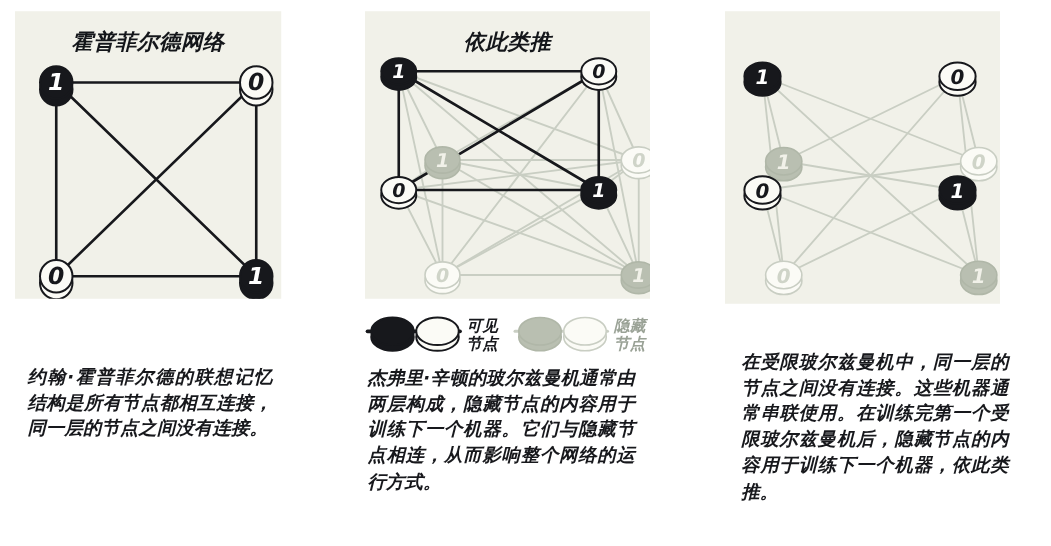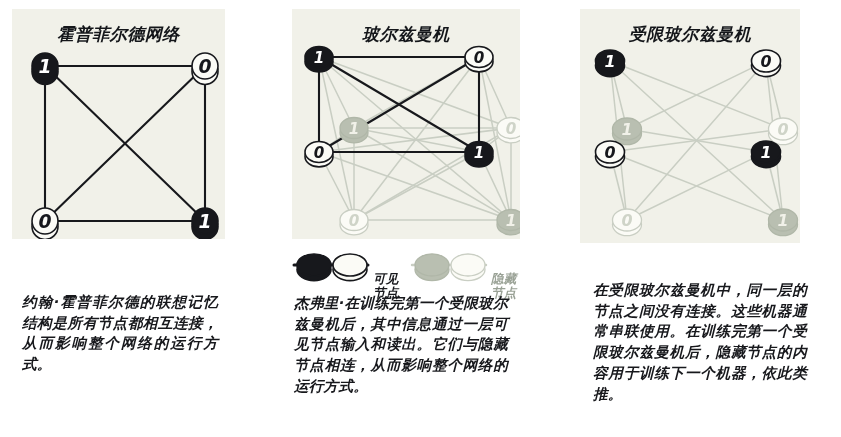--- a/index.html
+++ b/index.html
@@ -44,21 +44,20 @@
   }
   .legend {
     position: absolute;
   }
   .legend-label {
     position: absolute;
     font-size: 12.5px;
     font-weight: bold;
     line-height: 1.12;
     letter-spacing: 0.3px;
-    margin-top: 18px;
   }
   .legend-label.visible-lbl { color: #17181c; }
   .legend-label.hidden-lbl  { color: #9aa296; }
   svg { display: block; }
   .nodetext {
     font-family: "DejaVu Sans", "Liberation Sans", sans-serif;
     font-weight: bold;
     text-anchor: middle;
     dominant-baseline: central;
   }
@@ -91,26 +90,26 @@
           <ellipse cx="33" cy="212" rx="13" ry="13" fill="#fbfbf6" stroke="#17181c" stroke-width="1.6"></ellipse>
           <text x="33" y="212.5" fill="#17181c" font-size="18.8" class="nodetext">0</text>
         </g>
         <g>
           <ellipse cx="193" cy="217.46" rx="13" ry="13" fill="#17181c" stroke="#17181c" stroke-width="1.6"></ellipse>
           <ellipse cx="193" cy="212" rx="13" ry="13" fill="#17181c" stroke="#17181c" stroke-width="1.6"></ellipse>
           <text x="193" y="212.5" fill="#ffffff" font-size="18.8" class="nodetext">1</text>
         </g>
       </svg>
   </div>
-  <div class="caption" style="left:10px; top:283px; width:196px;">约翰·霍普菲尔德的联想记忆结构是所有节点都相互连接，从而影响整个网络的运行方式。</div>
+  <div class="caption" style="left:10px; top:283px; width:196px;">约翰·霍普菲尔德的联想记忆结构是所有节点都相互连接，同一层的节点之间没有连接。</div>
 </div>
 
 <div class="panel" style="left:292px; top:9px; width:228px; height:420px;">
   <div class="diagram-box" style="left:0; top:0; width:228px; height:230px;">
-    <div class="panel-title" style="top:17px;">玻尔兹曼机</div>
+    <div class="panel-title" style="top:17px;">依此类推</div>
     <svg width="228" height="230" viewBox="0 0 228 230" style="position:absolute; left:0; top:0;" id="svg-boltzmann">
         <line x1="27" y1="48" x2="62" y2="119" stroke="#c9cec3" stroke-width="1.5" stroke-linecap="round"></line>
         <line x1="27" y1="48" x2="219" y2="119" stroke="#c9cec3" stroke-width="1.5" stroke-linecap="round"></line>
         <line x1="27" y1="48" x2="62" y2="211" stroke="#c9cec3" stroke-width="1.5" stroke-linecap="round"></line>
         <line x1="27" y1="48" x2="219" y2="211" stroke="#c9cec3" stroke-width="1.5" stroke-linecap="round"></line>
         <line x1="187" y1="48" x2="62" y2="119" stroke="#c9cec3" stroke-width="1.5" stroke-linecap="round"></line>
         <line x1="187" y1="48" x2="219" y2="119" stroke="#c9cec3" stroke-width="1.5" stroke-linecap="round"></line>
         <line x1="187" y1="48" x2="62" y2="211" stroke="#c9cec3" stroke-width="1.5" stroke-linecap="round"></line>
         <line x1="187" y1="48" x2="219" y2="211" stroke="#c9cec3" stroke-width="1.5" stroke-linecap="round"></line>
         <line x1="27" y1="143" x2="62" y2="119" stroke="#c9cec3" stroke-width="1.5" stroke-linecap="round"></line>
@@ -206,26 +205,25 @@
           <ellipse cx="58" cy="17" rx="17" ry="11" fill="#fbfbf6" stroke="#c9cec3" stroke-width="1.3"></ellipse>
           <text x="58" y="17.5" fill="#cfd4c8" font-size="15.9" class="nodetext"></text>
         </g>
       </svg>
     <div class="legend-label hidden-lbl" style="left:199px; top:6px;text-align:right;">
       <div>隐藏</div>
       <div>节点</div>
     </div>
   </div>
 
-  <div class="caption" style="left:2px; top:284px; width:214px;">杰弗里·在训练完第一个受限玻尔兹曼机后，其中信息通过一层可见节点输入和读出。它们与隐藏节点相连，从而影响整个网络的运行方式。</div>
+  <div class="caption" style="left:2px; top:284px; width:214px;">杰弗里·辛顿的玻尔兹曼机通常由两层构成，隐藏节点的内容用于训练下一个机器。它们与隐藏节点相连，从而影响整个网络的运行方式。</div>
 </div>
 
 <div class="panel" style="left:580px; top:9px; width:220px; height:420px;">
   <div class="diagram-box" style="left:0; top:0; width:220px; height:234px;">
-    <div class="panel-title" style="top:17px;">受限玻尔兹曼机</div>
     <svg width="220" height="234" viewBox="0 0 220 234" style="position:absolute; left:0; top:0;" id="svg-rbm">
         <line x1="30" y1="52" x2="47" y2="120" stroke="#c9cec3" stroke-width="1.5" stroke-linecap="round"></line>
         <line x1="30" y1="52" x2="203" y2="120" stroke="#c9cec3" stroke-width="1.5" stroke-linecap="round"></line>
         <line x1="30" y1="52" x2="47" y2="211" stroke="#c9cec3" stroke-width="1.5" stroke-linecap="round"></line>
         <line x1="30" y1="52" x2="203" y2="211" stroke="#c9cec3" stroke-width="1.5" stroke-linecap="round"></line>
         <line x1="186" y1="52" x2="47" y2="120" stroke="#c9cec3" stroke-width="1.5" stroke-linecap="round"></line>
         <line x1="186" y1="52" x2="203" y2="120" stroke="#c9cec3" stroke-width="1.5" stroke-linecap="round"></line>
         <line x1="186" y1="52" x2="47" y2="211" stroke="#c9cec3" stroke-width="1.5" stroke-linecap="round"></line>
         <line x1="186" y1="52" x2="203" y2="211" stroke="#c9cec3" stroke-width="1.5" stroke-linecap="round"></line>
         <line x1="30" y1="143" x2="47" y2="120" stroke="#c9cec3" stroke-width="1.5" stroke-linecap="round"></line>

